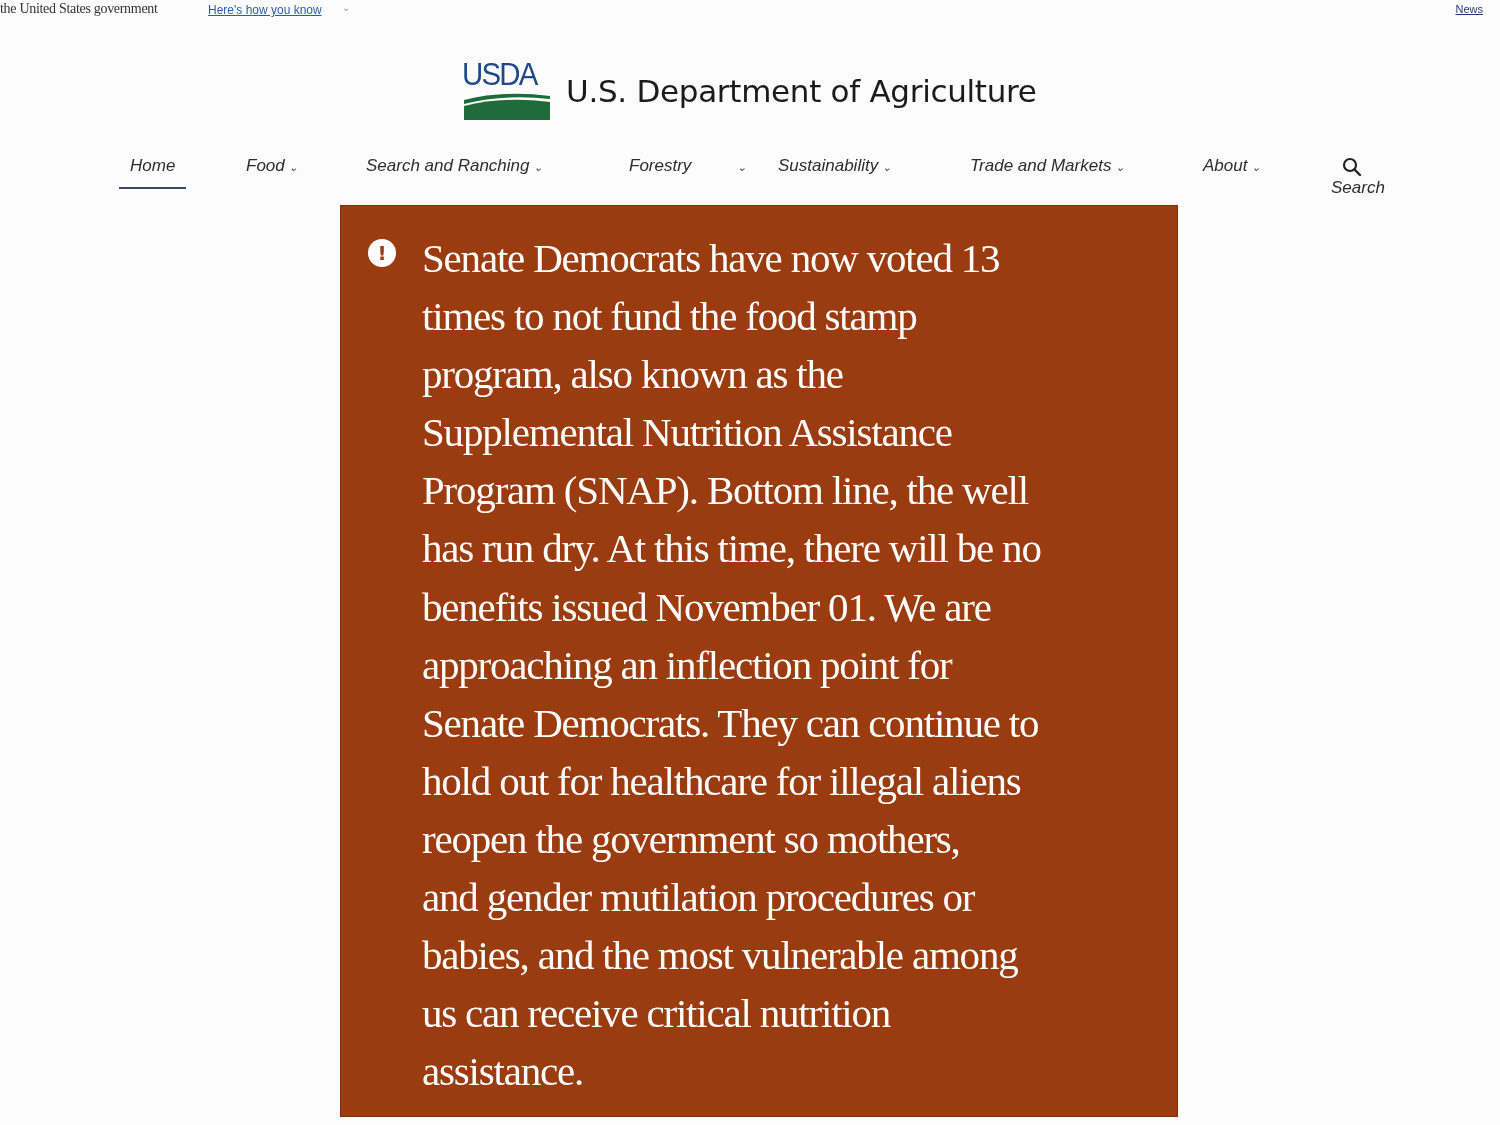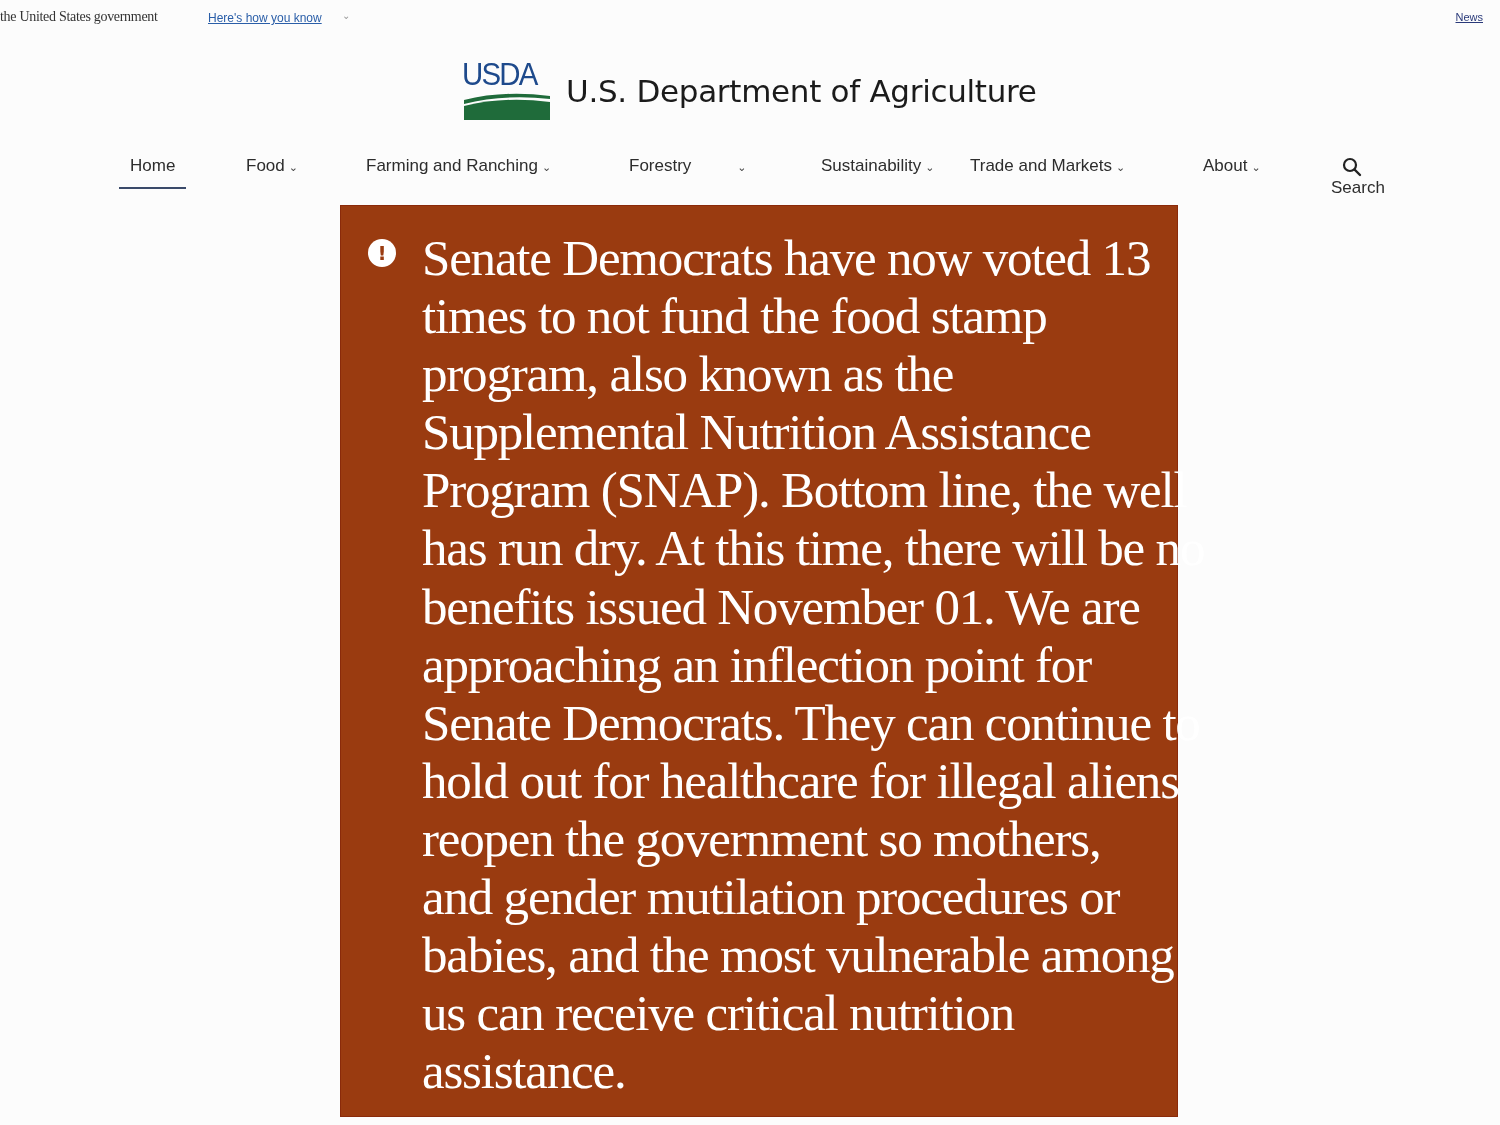--- a/index.html
+++ b/index.html
@@ -2,45 +2,45 @@
 <html><head>
 <meta charset="utf-8">
 <style>
   html, body { margin:0; padding:0; }
   body {
     width:1500px; height:1125px; overflow:hidden;
     background:#fcfcfc;
     font-family:"Liberation Sans", sans-serif;
     position:relative;
   }
-  .gov-banner { position:absolute; top:8px; left:0; width:1500px; height:22px; font-size:13px; }
+  .gov-banner { position:absolute; top:0; left:0; width:1500px; height:22px; font-size:13px; }
   .gov-text { position:absolute; left:0; top:1px; font-family:"Liberation Serif", serif; color:#333; font-size:14px; letter-spacing:-0.3px; }
   .gov-link { position:absolute; left:208px; top:3px; color:#2a5ea8; text-decoration:underline; font-size:12px; }
   .gov-caret { position:absolute; left:342px; top:2px; color:#999; font-size:10px; }
   .news-link { position:absolute; right:17px; top:3px; color:#2a3a7a; text-decoration:underline; font-size:11px;margin-left:28px; }
 
   .brand { position:absolute; left:462px; top:60px; height:62px; display:flex; align-items:center; }
   .logo { width:88px; height:62px; position:relative; }
   .logo-text { position:absolute; top:-4px; left:0; font-family:"Liberation Sans", sans-serif; font-size:32px; color:#1e4a8c; letter-spacing:-2px; font-stretch:condensed; transform:scaleX(0.92); transform-origin:left; }
   .logo-field { position:absolute; left:2px; top:32px; width:86px; height:28px; }
   .brand-title { margin-left:16px; font-family:"DejaVu Sans", sans-serif; font-size:31px; color:#1b1b1b; letter-spacing:-0.3px; }
 
   .nav { position:absolute; top:150px; left:0; width:1500px; height:40px; }
-  .nav-item { position:absolute; top:6px; font-size:17px; color:#2d2d2d; display:flex; align-items:center; white-space:nowrap; }
+  .nav-item { position:absolute; top:6px; font-size:17px; color:#2d2d2d; display:flex; align-items:center; white-space:nowrap;font-style:italic; }
   .chev { font-size:11px; margin-left:4px; margin-top:2px; color:#444; }
   .nav-item.active::after { content:""; position:absolute; left:-11px; right:-11px; top:31px; height:2px; background:#3a4a6a; }
   .search-icon { width:22px; height:22px; margin-right:12px; }
 
   .alert {
     position:absolute; left:340px; top:205px; width:838px; height:912px;
     background:#9a3b10;
     box-shadow: inset 0 0 0 1px #8a2a0a;
   }
   .alert-icon { position:absolute; left:28px; top:34px; width:28px; height:28px; border-radius:50%; background:#fff; color:#9a3b10; font-weight:bold; font-size:20px; line-height:28px; text-align:center; font-family:"DejaVu Sans", sans-serif; }
-  .alert-text { position:absolute; left:82px; top:24px; font-family:"Liberation Serif", "DejaVu Serif", serif; color:#ffffff; font-size:51px; line-height:58.1px; letter-spacing:-1.2px; }
+  .alert-text { position:absolute; left:82px; top:24px; font-family:"Liberation Serif", "DejaVu Serif", serif; color:#ffffff; font-size:41px; line-height:58.1px; letter-spacing:-1.2px; }
   .alert-line { display:block; white-space:nowrap; }
 </style>
 </head>
 <body>
 
 <div class="gov-banner">
   <span class="gov-text">the United States government</span>
   <a class="gov-link">Here's how you know</a>
   <span class="gov-caret">⌄</span>
   <a class="news-link">News</a>
@@ -59,28 +59,28 @@
 
 <nav class="nav">
   <div class="nav-item active" style="left:130px;">
     <span>Home</span>
   </div>
   <div class="nav-item" style="left:246px;">
     <span>Food</span>
     <span class="chev">⌄</span>
   </div>
   <div class="nav-item" style="left:366px;">
-    <span>Farming and Ranching</span>
+    <span>Search and Ranching</span>
     <span class="chev">⌄</span>
   </div>
   <div class="nav-item" style="left:629px;gap:42px;">
     <span>Forestry</span>
     <span class="chev">⌄</span>
   </div>
-  <div class="nav-item" style="left:821px;">
+  <div class="nav-item" style="left:778px;">
     <span>Sustainability</span>
     <span class="chev">⌄</span>
   </div>
   <div class="nav-item" style="left:970px;">
     <span>Trade and Markets</span>
     <span class="chev">⌄</span>
   </div>
   <div class="nav-item" style="left:1203px;text-align:right;">
     <span>About</span>
     <span class="chev">⌄</span>

